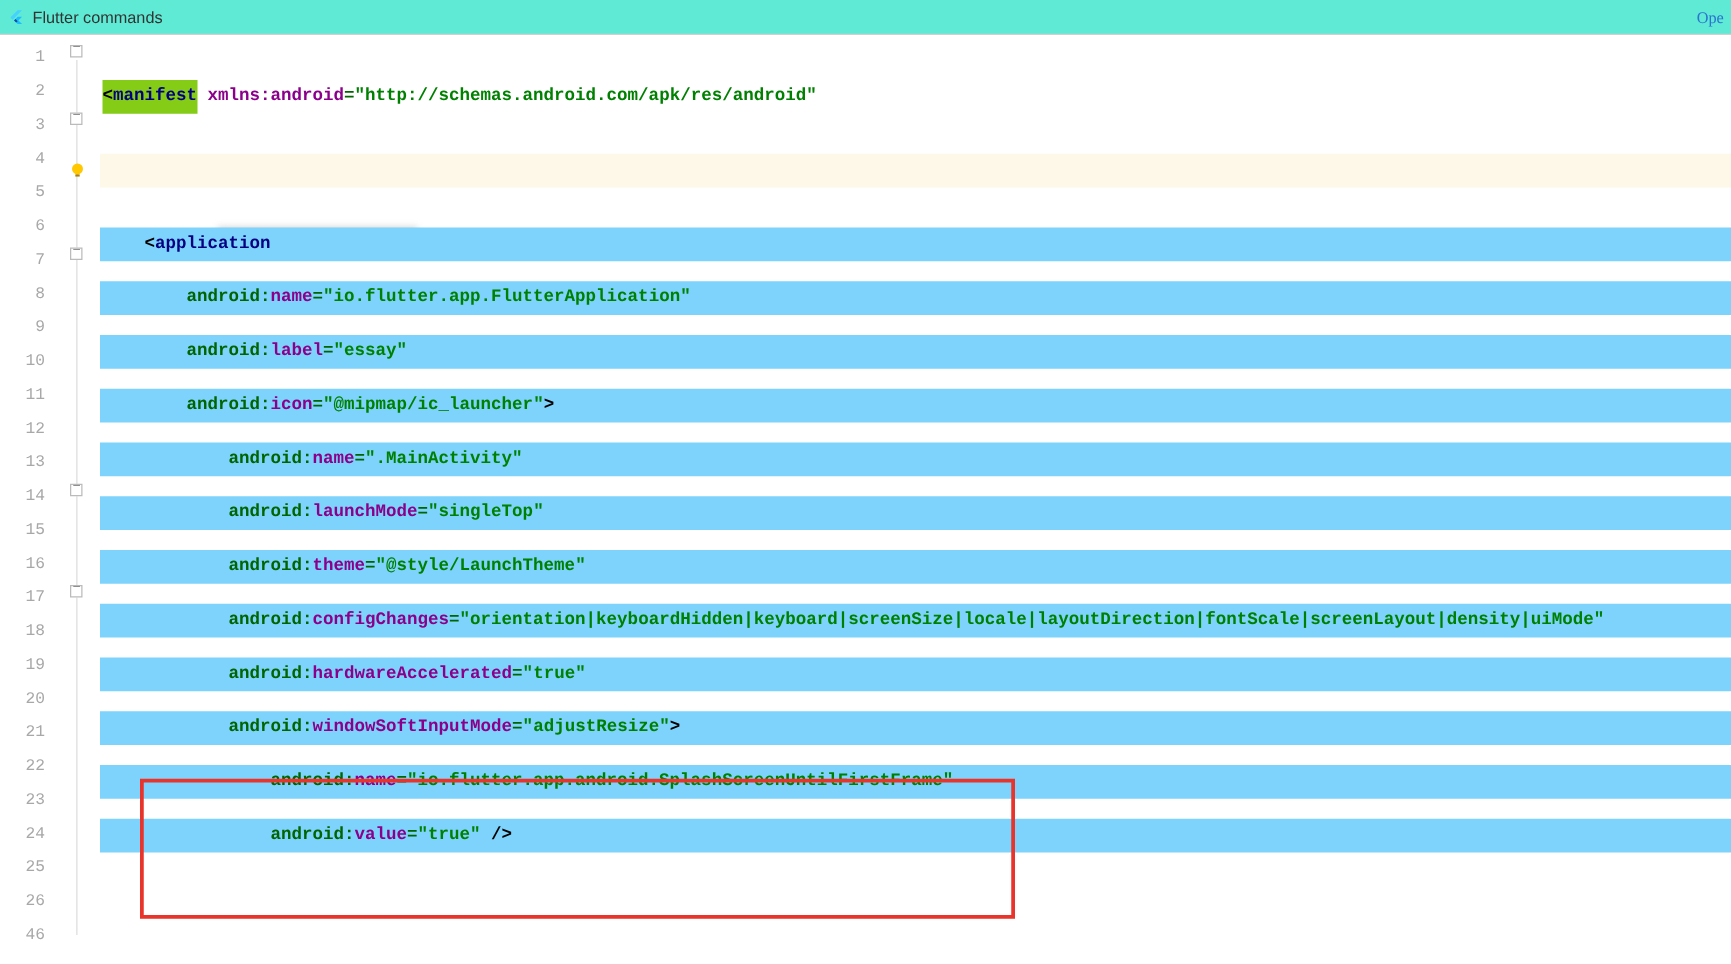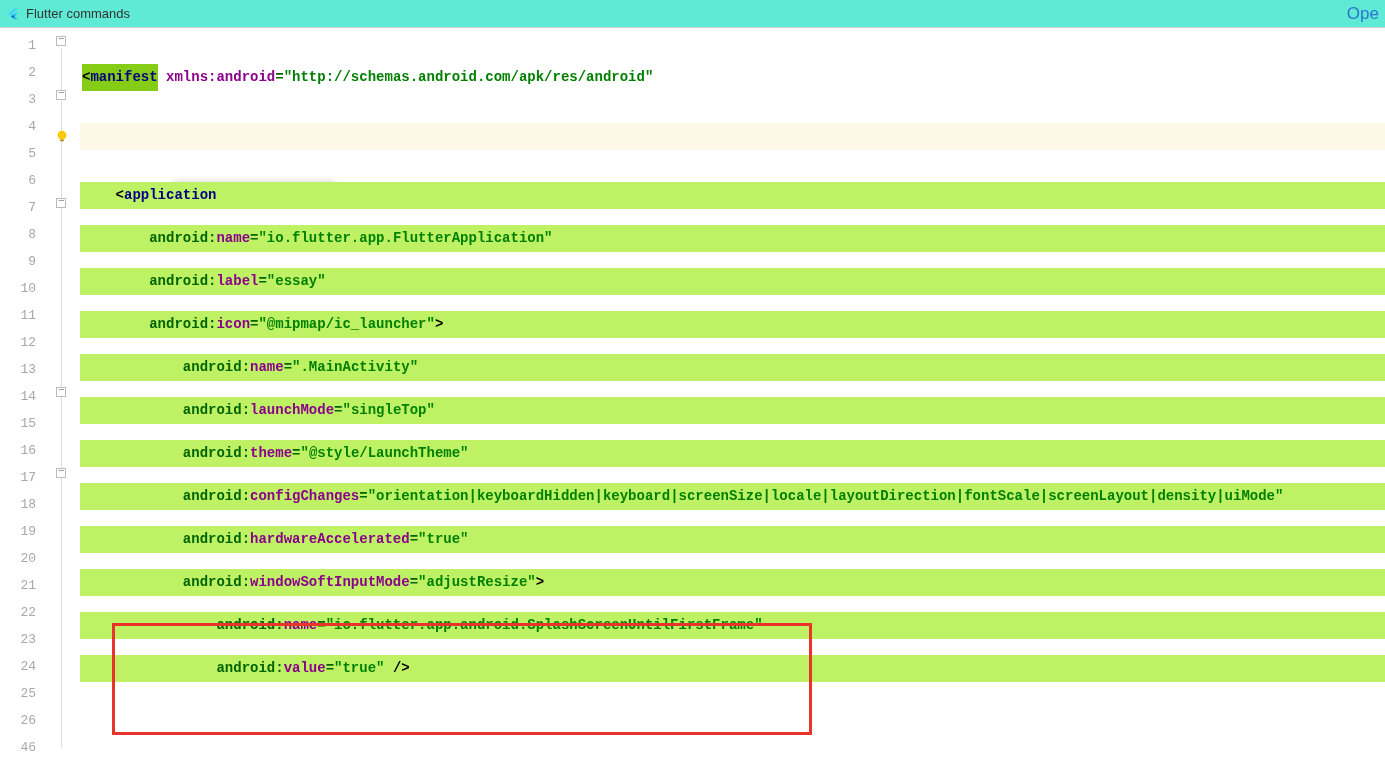--- a/index.html
+++ b/index.html
@@ -8,21 +8,21 @@
 .top-bar {
   height: 28px;
   background: #5eead4;
   border-bottom: 1px solid #d0d0d0;
   display: flex;
   align-items: center;
   padding: 0 6px;
   justify-content: space-between;
 }
 .top-bar .title { display: flex; align-items: center; gap: 6px; color: #333; font-family: "Segoe UI", Arial, sans-serif; font-size: 13px; }
-.top-bar .link { color: #2C74D0; font-family: Liberation Sans, sans-serif; font-size: 17px; }
+.top-bar .link { color: #2C74D0; font-family: Liberation Serif, serif; font-size: 13px; }
 
 .flutter-icon { width: 14px; height: 14px; }
 
 .editor { display: flex; position: relative; }
 
 .gutter {
   width: 54px;
   background: #fff;
   text-align: right;
   color: #A8A8A8;
@@ -66,21 +66,21 @@
   white-space: pre;
   position: relative;
 }
 .line {
   height: 27px;
   line-height: 27px;
   font-weight: bold;
   position: relative;
   padding-left: 2px;
 }
-.hl-yellow  { background: #bef264; }
+.hl-yellow  { background: #7dd3fc; }
 .hl-cream   { background: #FDF8E7; }
 .hl-blue    { background: #84cc16; display: inline-block; }
 .blur-span  { filter: blur(3px); background:#ccc; color:#ccc; }
 
 .bulb {
   position: absolute;
   left: -25px;
   top: 6px;
   width: 14px; height: 14px;
 }

